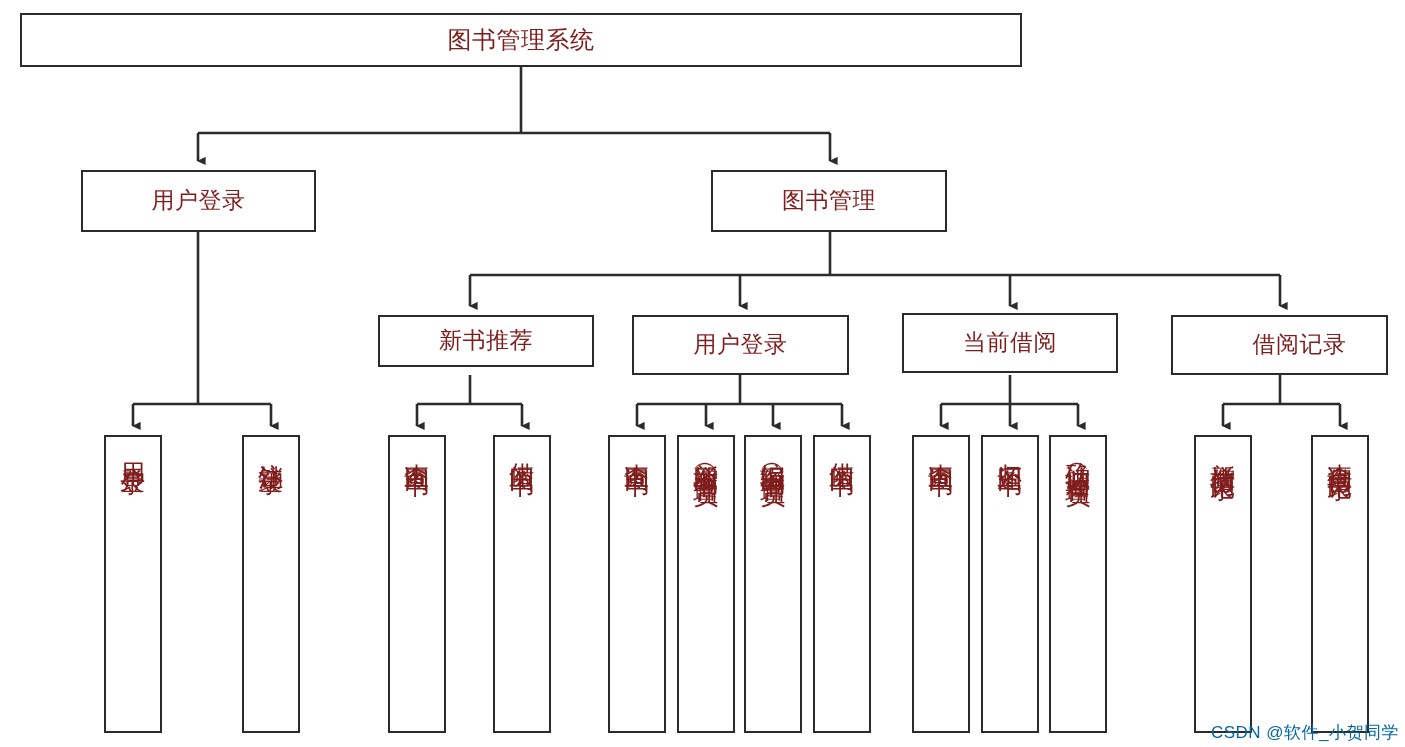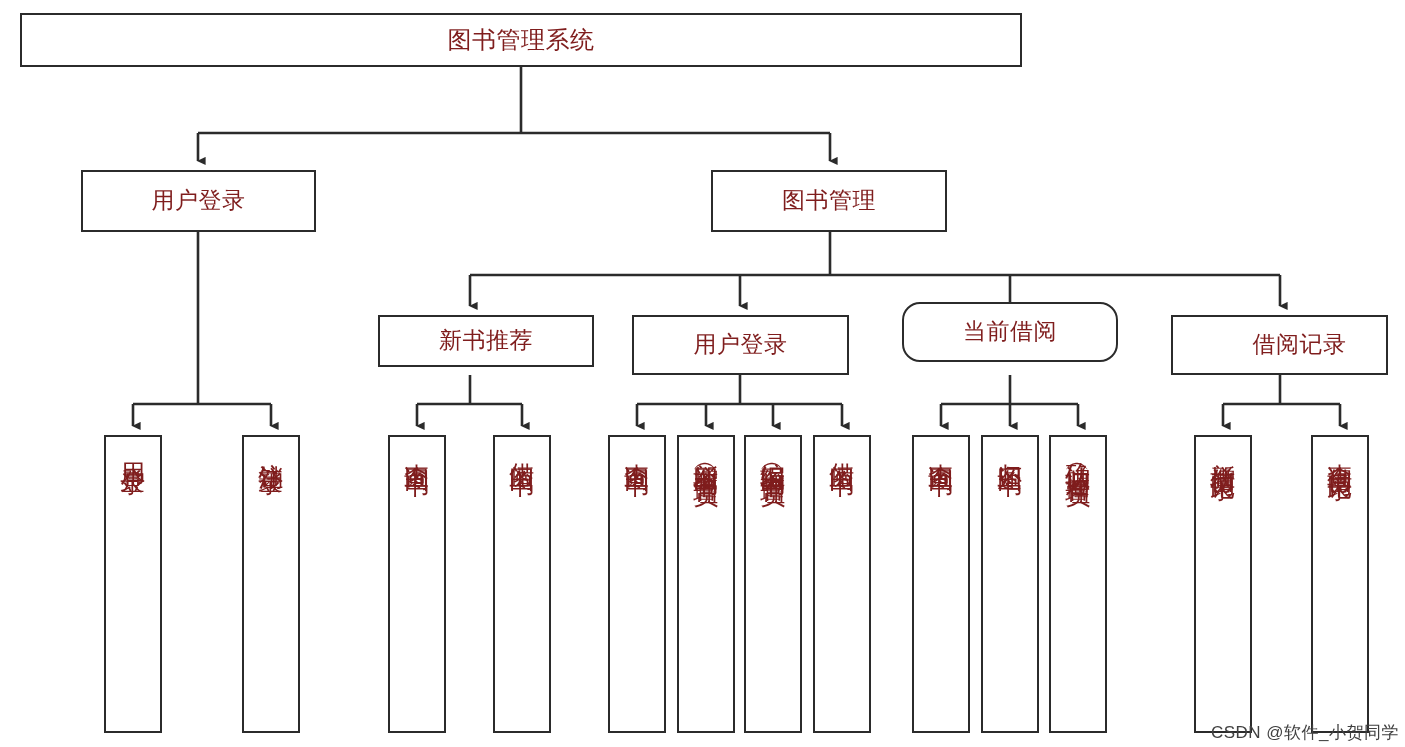--- a/index.html
+++ b/index.html
@@ -54,21 +54,21 @@
     font-size:25px;
     line-height:1.06;
     letter-spacing:3px;
     white-space:nowrap;
   }
   .watermark{
     position:absolute;
     right:6px;
     bottom:3px;
     font-size:17px;
-    color:#404040;
+    color:#0369a1;
     letter-spacing:0.5px;
     z-index:3;
     white-space:nowrap;
   }
 </style>
 </head>
 <body>
 
 <div id="canvas">
 
@@ -132,21 +132,21 @@
   <div class="node horiz" style="left:711px;top:170px;width:236px;height:62px;font-family:Liberation Serif, serif;">
     <span class="label">图书管理</span>
   </div>
 
   <div class="node horiz" style="left:362px;top:315px;width:216px;height:52px;margin-left:16px;">
     <span class="label">新书推荐</span>
   </div>
   <div class="node horiz" style="left:632px;top:315px;width:217px;height:60px;">
     <span class="label">用户登录</span>
   </div>
-  <div class="node horiz" style="left:902px;top:302px;width:216px;height:60px;border-radius:18px;">
+  <div class="node horiz" style="left:902px;top:313px;width:216px;height:60px;">
     <span class="label">当前借阅</span>
   </div>
   <div class="node horiz" style="left:1171px;top:315px;width:217px;height:60px;padding-left:40px;">
     <span class="label">借阅记录</span>
   </div>
 
   <div class="node vert" style="left:104px;top:435px;width:58px;height:298px;">
     <span class="label">用户登录</span>
   </div>
   <div class="node vert" style="left:242px;top:435px;width:58px;height:298px;">

